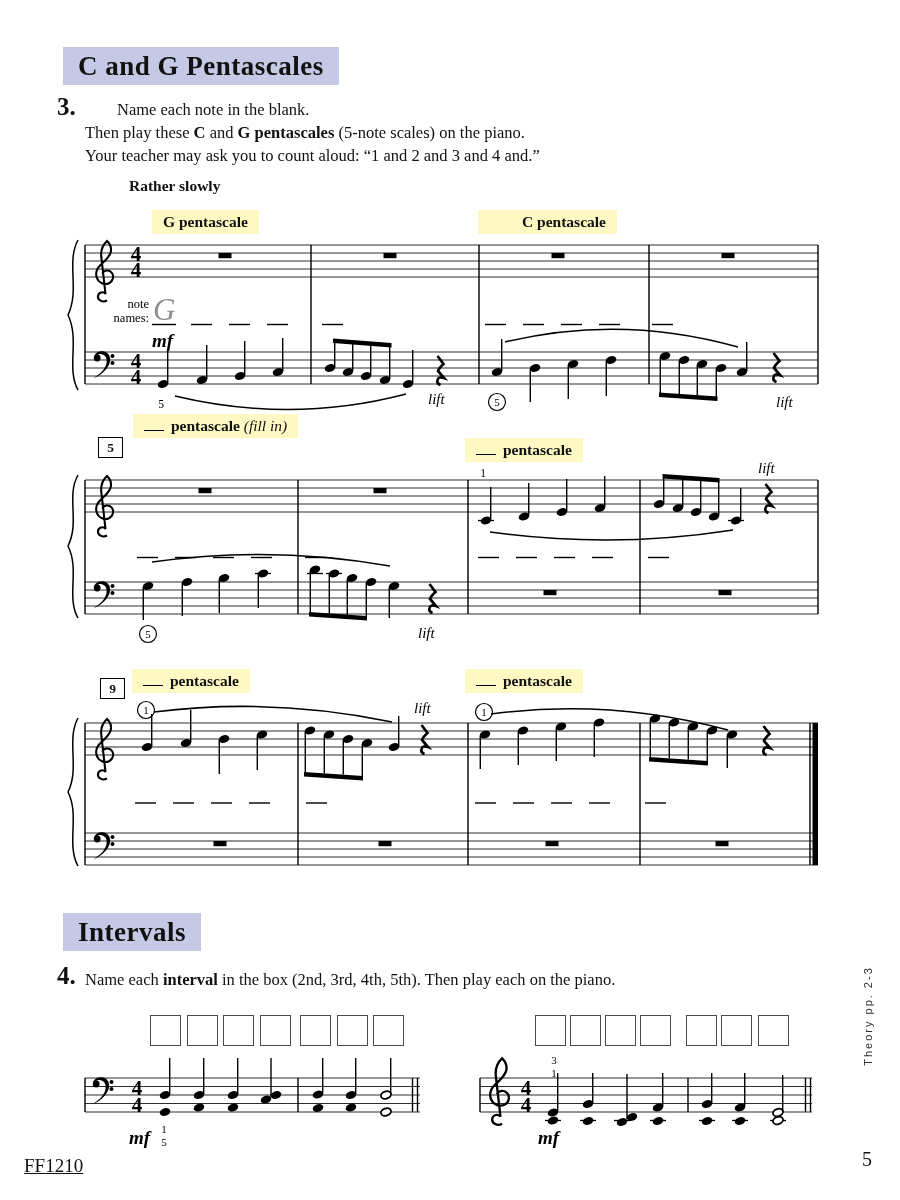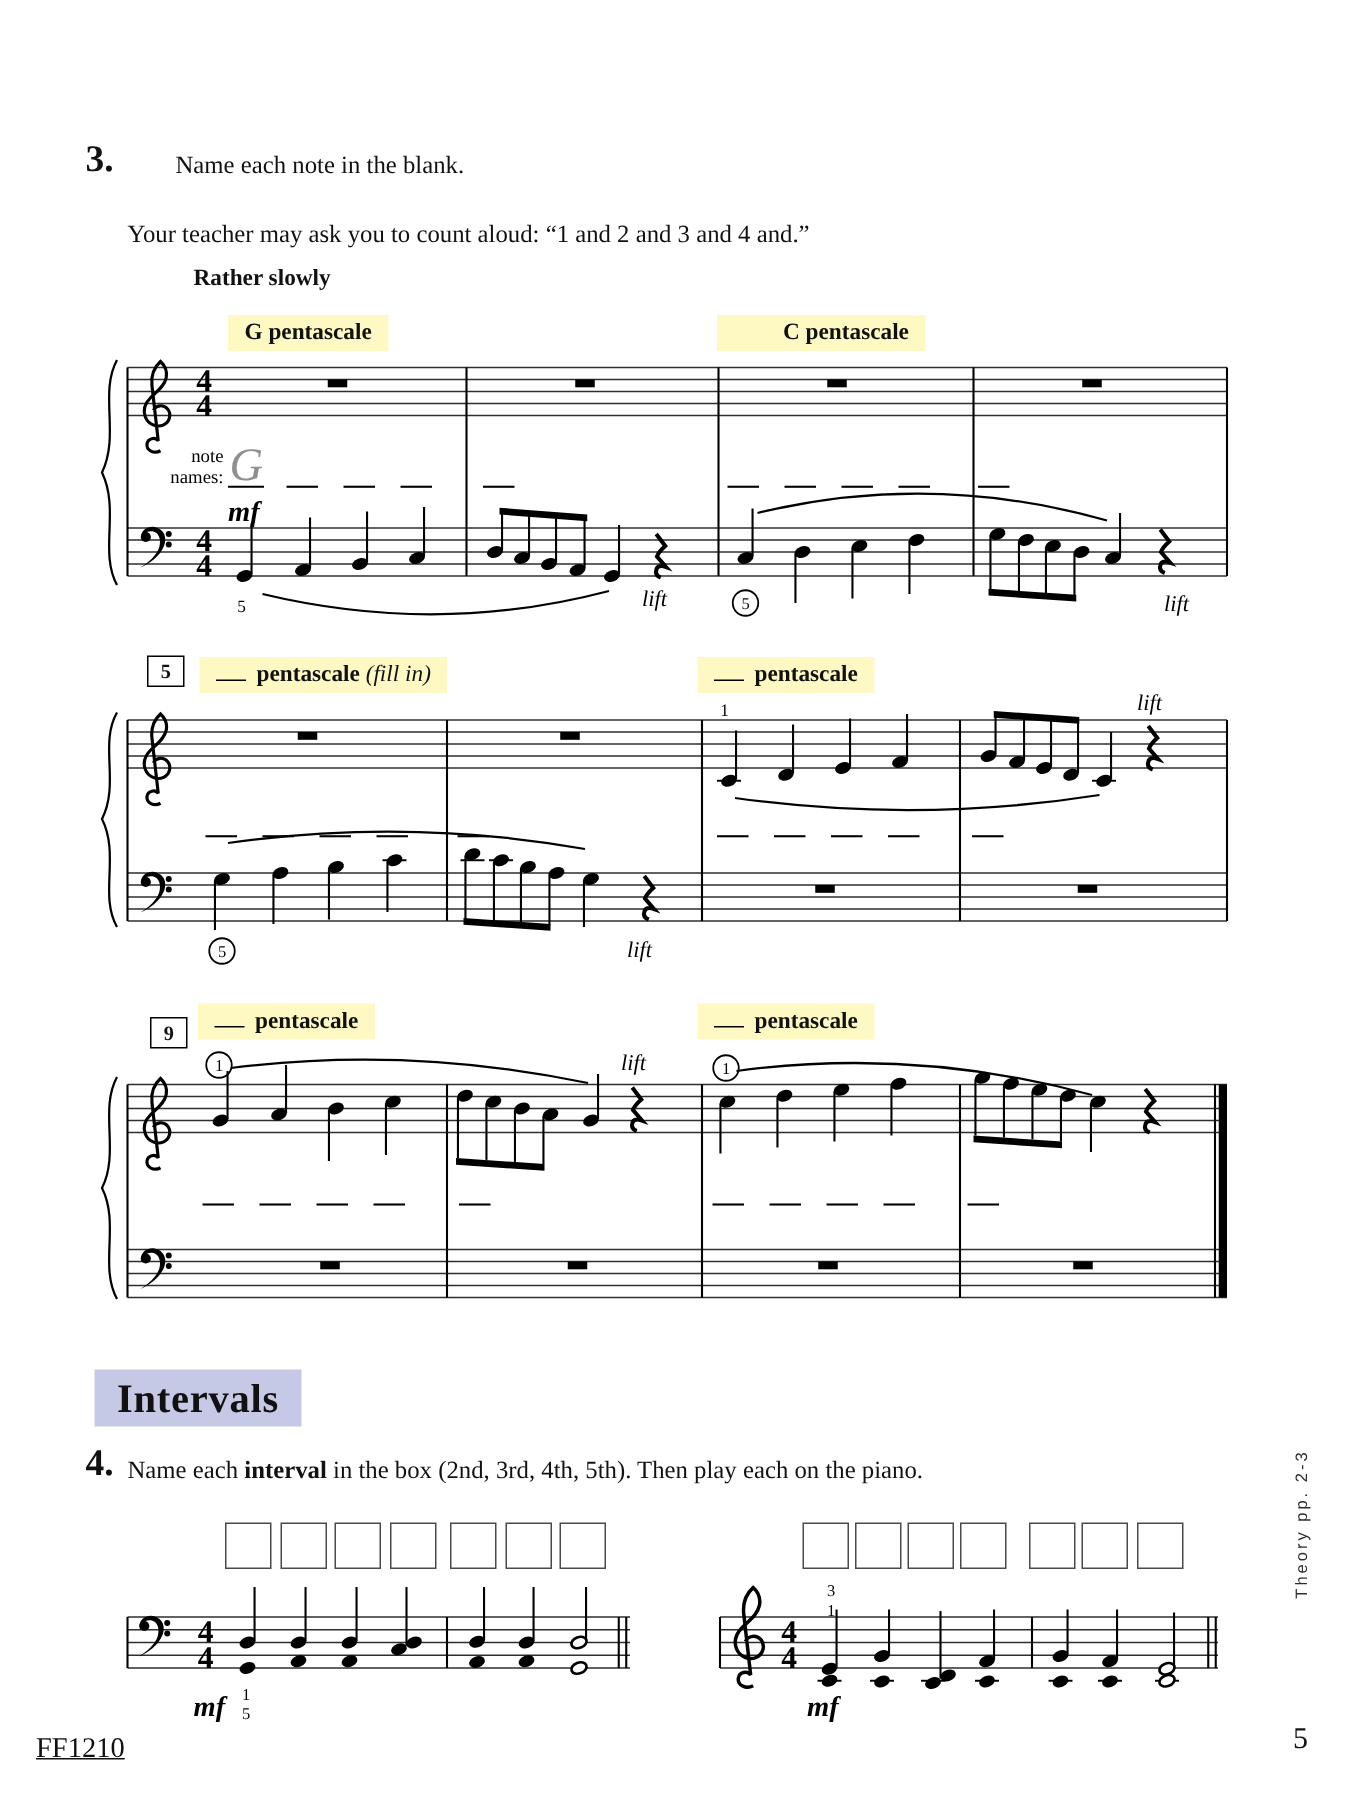--- a/index.html
+++ b/index.html
@@ -498,32 +498,34 @@
           <line class="st" x1="744.7" y1="1106.5" x2="744.7" y2="1073"></line>
       <line class="lg" x1="770" y1="1120.5" x2="786" y2="1120.5"></line>
       <use href="#oh" x="778" y="1120.5"></use>
           <use href="#oh" x="778" y="1112.5"></use>
           <line class="st" x1="782.7" y1="1111.5" x2="782.7" y2="1075"></line>
     </g>
     <text class="mtx mf" x="538" y="1144">mf</text>
   </g>
 </svg>
 
+<div class="abs hl-title" style="left:63px;top:47px;">C and G Pentascales</div>
 
 <div class="abs exnum" style="left:57px;top:93px;">3.</div>
 <div class="abs instr" style="left:85px;top:100px;margin-left:32px;">Name each note in the blank.</div>
+<div class="abs instr" style="left:85px;top:123px;"><span>Then play these </span><b>C</b><span> and </span><b>G pentascales</b><span> (5-note scales) on the piano.</span></div>
 <div class="abs instr" style="left:85px;top:146px;">Your teacher may ask you to count aloud: “1 and 2 and 3 and 4 and.”</div>
 
 <div class="abs tempo" style="left:129px;top:177px;">Rather slowly</div>
 
 <div class="abs hl-label" style="left:152px;top:210px;">G pentascale</div>
 <div class="abs hl-label" style="left:478px;top:210px;padding-left:44px;">C pentascale</div>
 
 <div class="abs mbox" style="left:98px;top:437px;">5</div>
-<div class="abs hl-label" style="left:133px;top:438px;text-align:center;"><span class="blk"></span><span>pentascale</span>&nbsp;<span class="it">(fill in)</span></div>
+<div class="abs hl-label" style="left:133px;top:414px;text-align:center;"><span class="blk"></span><span>pentascale</span>&nbsp;<span class="it">(fill in)</span></div>
 <div class="abs hl-label" style="left:465px;top:438px;"><span class="blk"></span><span>pentascale</span></div>
 
 <div class="abs mbox" style="left:100px;top:678px;">9</div>
 <div class="abs hl-label" style="left:132px;top:669px;"><span class="blk"></span><span>pentascale</span></div>
 <div class="abs hl-label" style="left:465px;top:669px;"><span class="blk"></span><span>pentascale</span></div>
 
 <div class="abs hl-title" style="left:63px;top:913px;">Intervals</div>
 <div class="abs exnum" style="left:57px;top:962px;">4.</div>
 <div class="abs instr" style="left:85px;top:970px;"><span>Name each </span><b>interval</b><span> in the box (2nd, 3rd, 4th, 5th). Then play each on the piano.</span></div>
 

